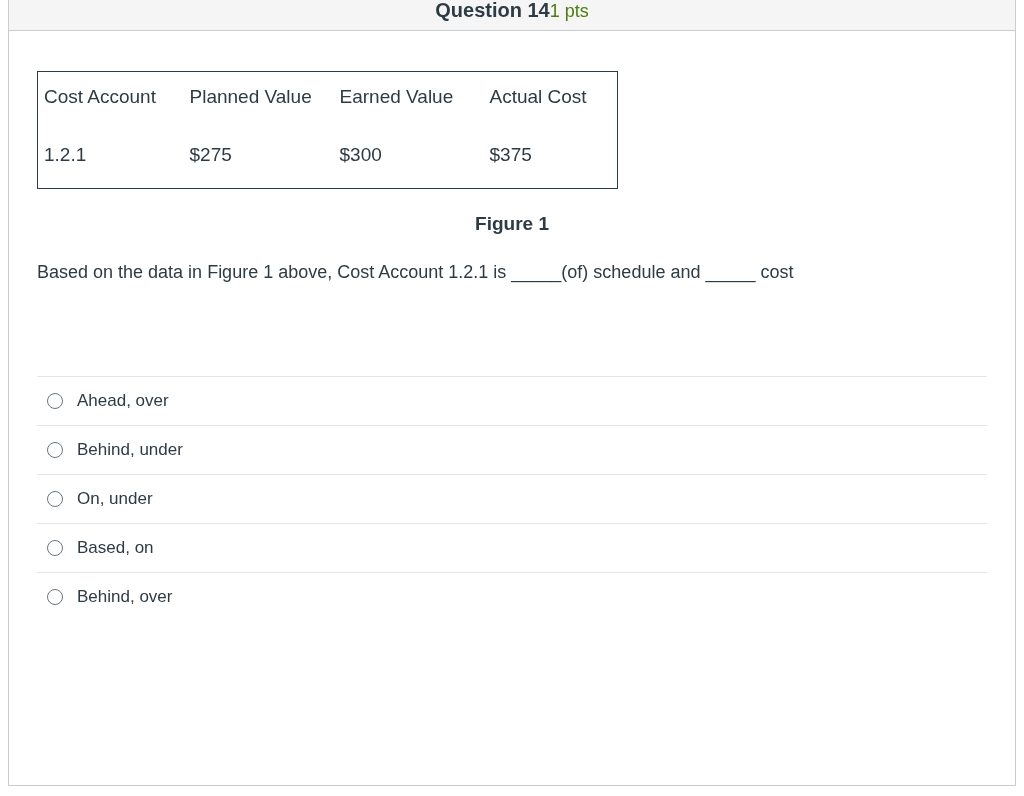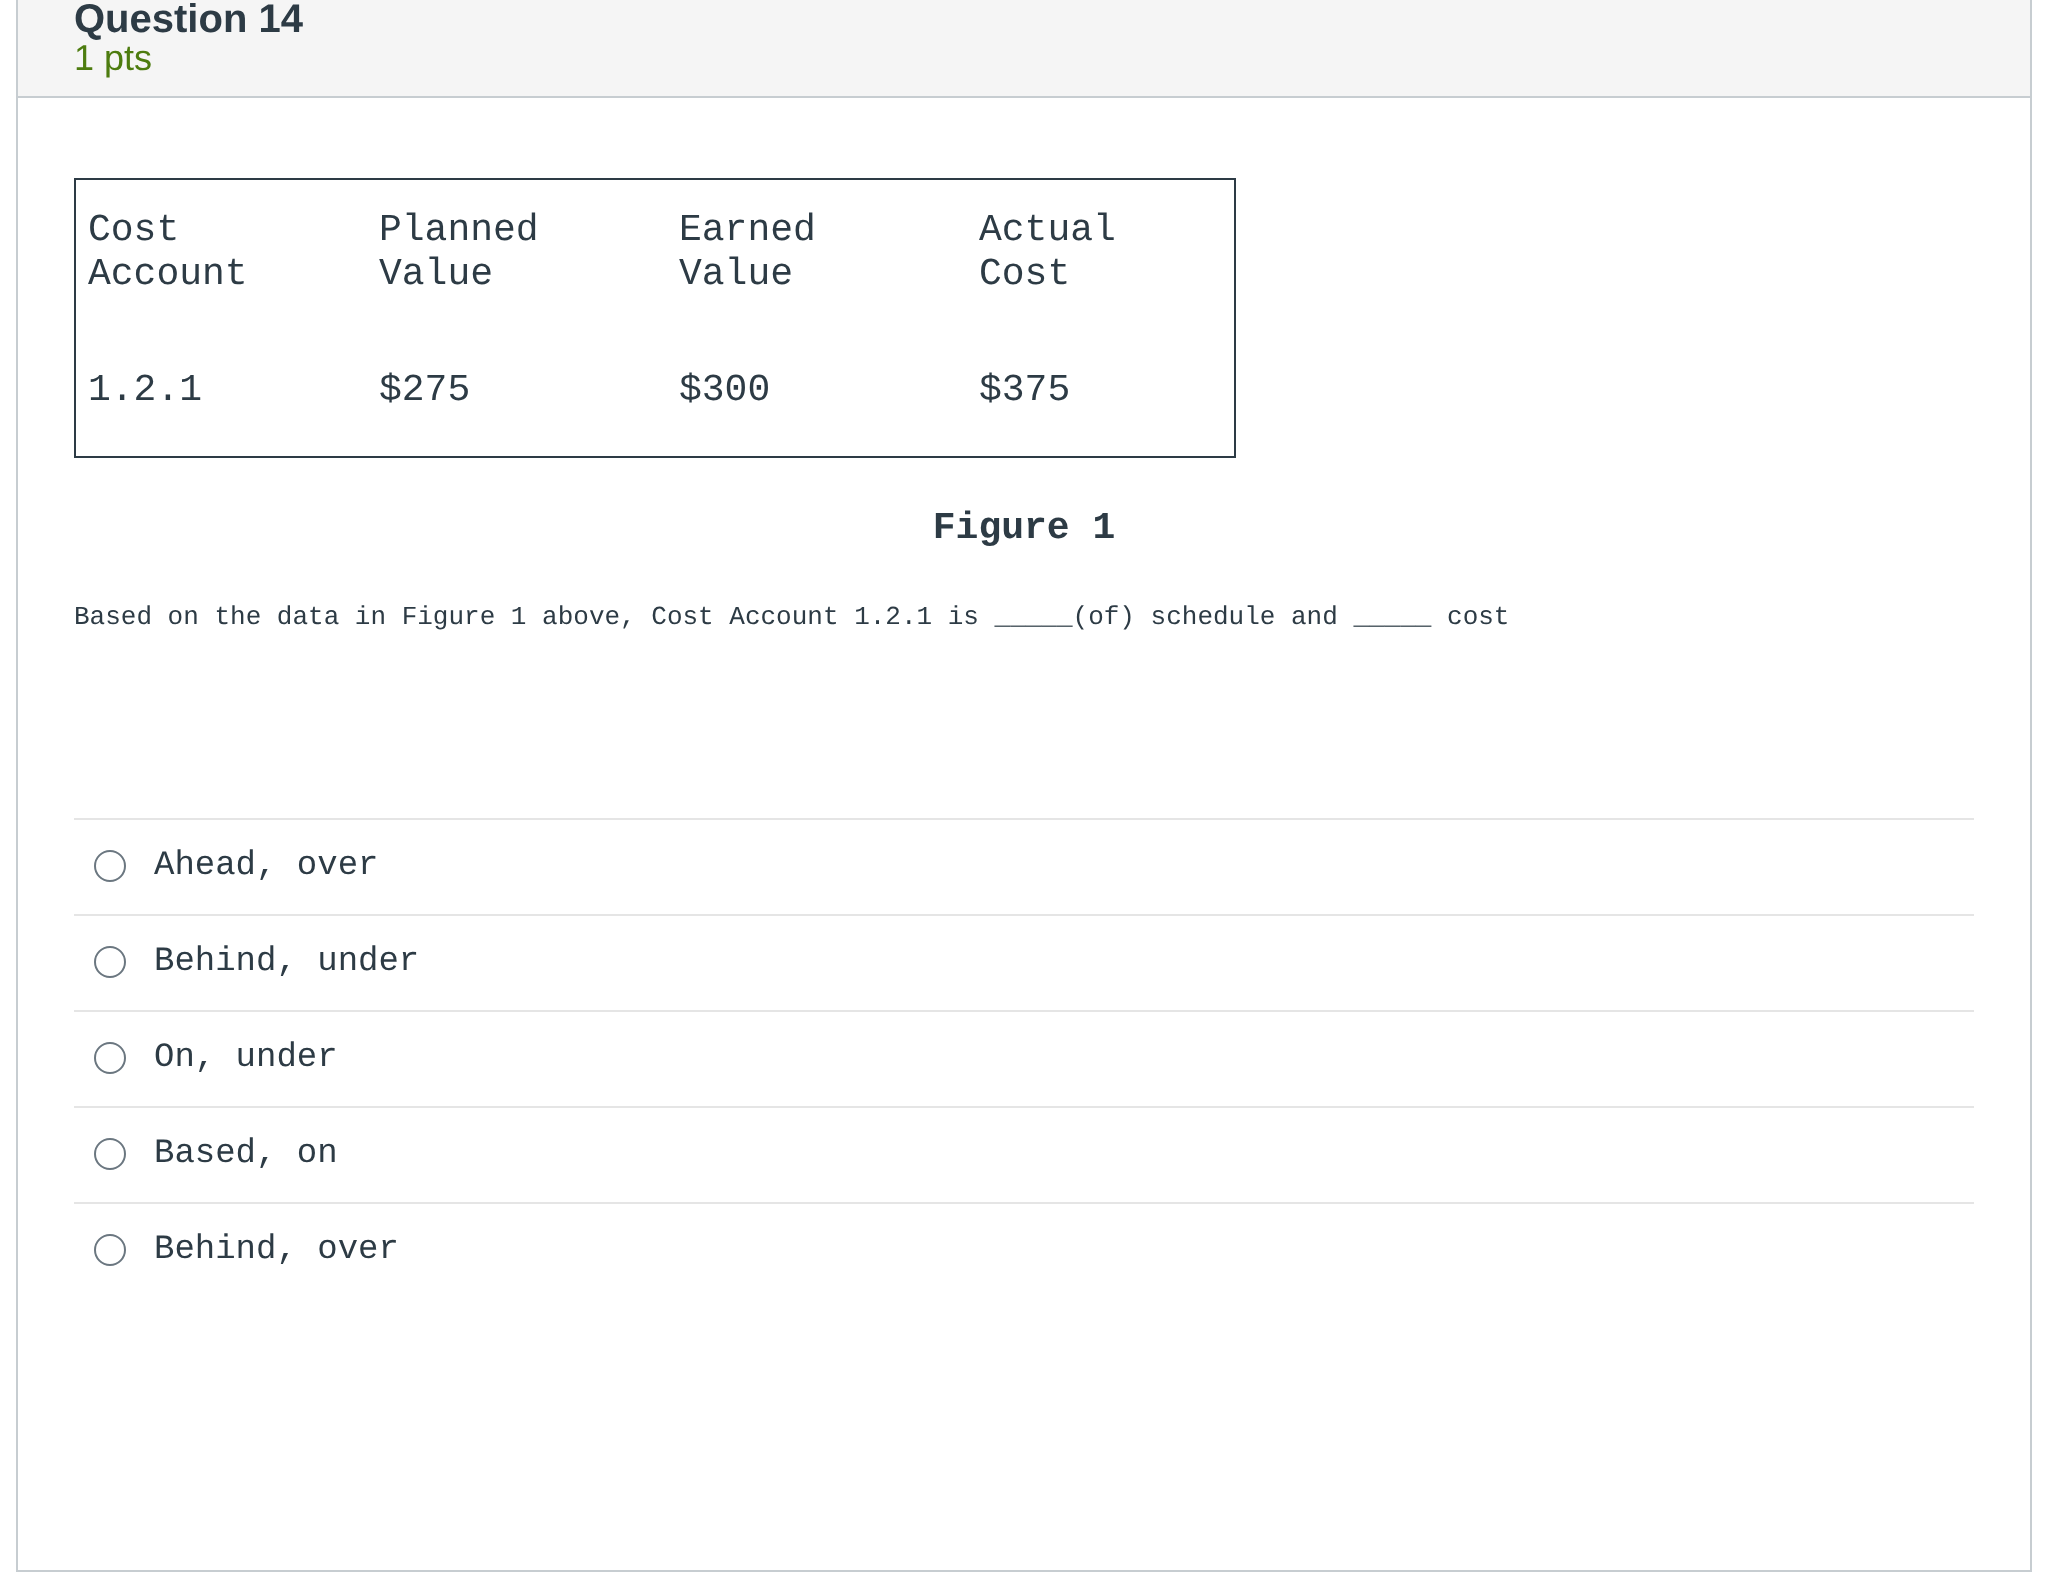--- a/index.html
+++ b/index.html
@@ -18,41 +18,39 @@
     .question-container {
       border-left: 1px solid #c7cdd1;
       border-right: 1px solid #c7cdd1;
       border-bottom: 1px solid #c7cdd1;
       margin: 0 8px;
       height: 786px;
       position: relative;
     }
     .question-header {
       display: flex;
-      justify-content: flex-start;
+      justify-content: center;
       align-items: baseline;
       padding: 0 28px 10px 28px;
       border-bottom: 1px solid #c7cdd1;
       background: #f5f5f5;
-      flex-direction: column;
     }
     .question-title {
       font-size: 20px;
       font-weight: 700;
       color: #2d3b45;
       line-height: 1;
     }
     .question-points {
       font-size: 18px;
       color: #4d7c0f;
       line-height: 1;
     }
     .question-body {
       padding: 40px 28px 20px 28px;
-      font-family: Liberation Mono, monospace;
     }
     .data-table {
       border-collapse: collapse;
       border: 1px solid #2d3b45;
     }
     .data-table th, .data-table td {
       text-align: left;
       font-weight: 400;
       font-size: 19px;
       padding: 22px 12px;
@@ -67,21 +65,21 @@
     .col2 { width: 150px; }
     .col3 { width: 140px; }
     .figure-label {
       font-size: 19px;
       font-weight: 700;
       margin-top: 24px;
       color: #2d3b45;
       text-align: center;
     }
     .prompt-text {
-      font-size: 13px;
+      font-size: 18px;
       margin-top: 24px;
       color: #2d3b45;
       line-height: 1.5;
     }
     .options {
       margin-top: 90px;
     }
     .option-row {
       display: flex;
       align-items: center;

